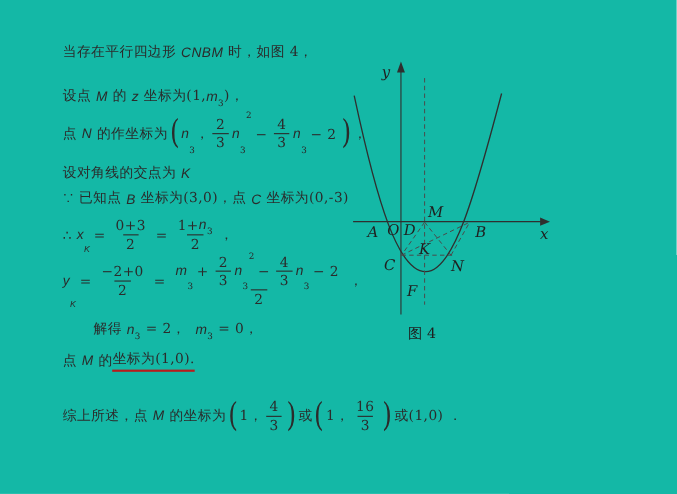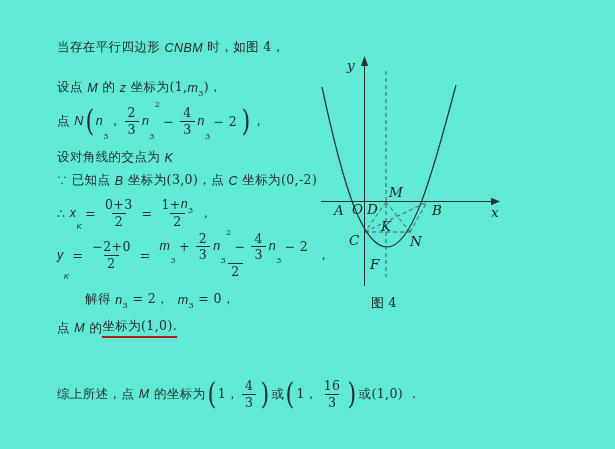--- a/index.html
+++ b/index.html
@@ -4,21 +4,21 @@
 <style>
   html,body { margin:0; padding:0; }
   body {
     width:615px; height:449px;
     background:#ffffff;
     font-family:"DejaVu Serif","Liberation Serif",serif;
     color:#2b2b2b;
     overflow:hidden;
   }
   #page {
-    position:relative; width:615px; height:449px; background:#5eead4;
+    position:relative; width:615px; height:449px; background:#14b8a6;
   }
   .line {
     position:absolute; left:57px;
     display:flex; align-items:center;
     font-size:12.5px; letter-spacing:0.4px;
     white-space:pre; color:#2b2b2b;
   }
   .mi { font-style:italic; font-family:Liberation Sans, sans-serif; }
   .sb { font-size:8px; vertical-align:-3px; line-height:1; align-self:flex-end; margin-bottom:-2px; }
   .sp { font-size:8px; vertical-align:5px; line-height:1; align-self:flex-start; margin-top:-2px; }
@@ -47,39 +47,39 @@
 
   <div class="line" style="top:39px;">
     <span>当存在平行四边形 </span><span class="mi">CNBM</span><span> 时，如图 4，</span>
   </div>
 
   <div class="line" style="top:79px;text-align:right;">
     <span>设点 </span><span class="mi">M</span><span> 的 </span><span class="mi">z</span><span> 坐标为(1,</span><span class="mi">m</span><span class="sb">3</span><span>)，</span>
   </div>
 
   <div class="line" style="top:103px; height:36px;">
-    <span>点 </span><span class="mi">N</span>
+    <span>点 </span><span class="mi">N</span><span> 的作坐标为</span>
     <span class="bp">(</span>
     <span class="mi">n</span><span class="sb">3</span><span>，</span>
     <span class="frac"><span class="num">2</span><span class="den">3</span></span>
     <span class="mi">n</span><span class="sb">3</span><span class="sp">2</span>
     <span class="op">−</span>
     <span class="frac"><span class="num">4</span><span class="den">3</span></span>
     <span class="mi">n</span><span class="sb">3</span>
     <span class="op">− 2</span>
     <span class="bp">)</span>
     <span>，</span>
   </div>
 
   <div class="line" style="top:149px;justify-content:space-between;">
     <span>设对角线的交点为 </span><span class="mi">K</span>
   </div>
 
   <div class="line" style="top:172px;">
-    <span>∵ 已知点 </span><span class="mi">B</span><span> 坐标为(3,0)，点 </span><span class="mi">C</span><span> 坐标为(0,-2)</span>
+    <span>∵ 已知点 </span><span class="mi">B</span><span> 坐标为(3,0)，点 </span><span class="mi">C</span><span> 坐标为(0,-3)</span>
   </div>
 
   <div class="line" style="top:197px; height:32px;">
     <span>∴ </span><span class="mi">x</span><span class="sb mi">K</span>
     <span class="op">=</span>
     <span class="frac"><span class="num">0+3</span><span class="den">2</span></span>
     <span class="op">=</span>
     <span class="frac">
       <span class="num"><span>1+</span><span class="mi">n</span><span class="sb">3</span></span>
       <span class="den">2</span>
@@ -109,21 +109,21 @@
   </div>
 
   <div class="line" style="top:291px;margin-left:28px;">
     <span>解得 </span><span class="mi">n</span><span class="sb">3</span><span> = 2，  </span><span class="mi">m</span><span class="sb">3</span><span> = 0，</span>
   </div>
 
   <div class="line" style="top:318px;">
     <span>点 </span><span class="mi">M</span><span> 的</span><span class="ul">坐标为(1,0).</span>
   </div>
 
-  <div class="line" style="top:376px; height:36px;align-items:center;">
+  <div class="line" style="top:360px; height:36px;align-items:center;">
     <span>综上所述，点 </span><span class="mi">M</span><span> 的坐标为</span>
     <span class="bp">(</span>
     <span>1，</span>
     <span class="frac"><span class="num">4</span><span class="den">3</span></span>
     <span class="bp">)</span>
     <span>或</span>
     <span class="bp">(</span>
     <span>1，</span>
     <span class="frac"><span class="num">16</span><span class="den">3</span></span>
     <span class="bp">)</span>

